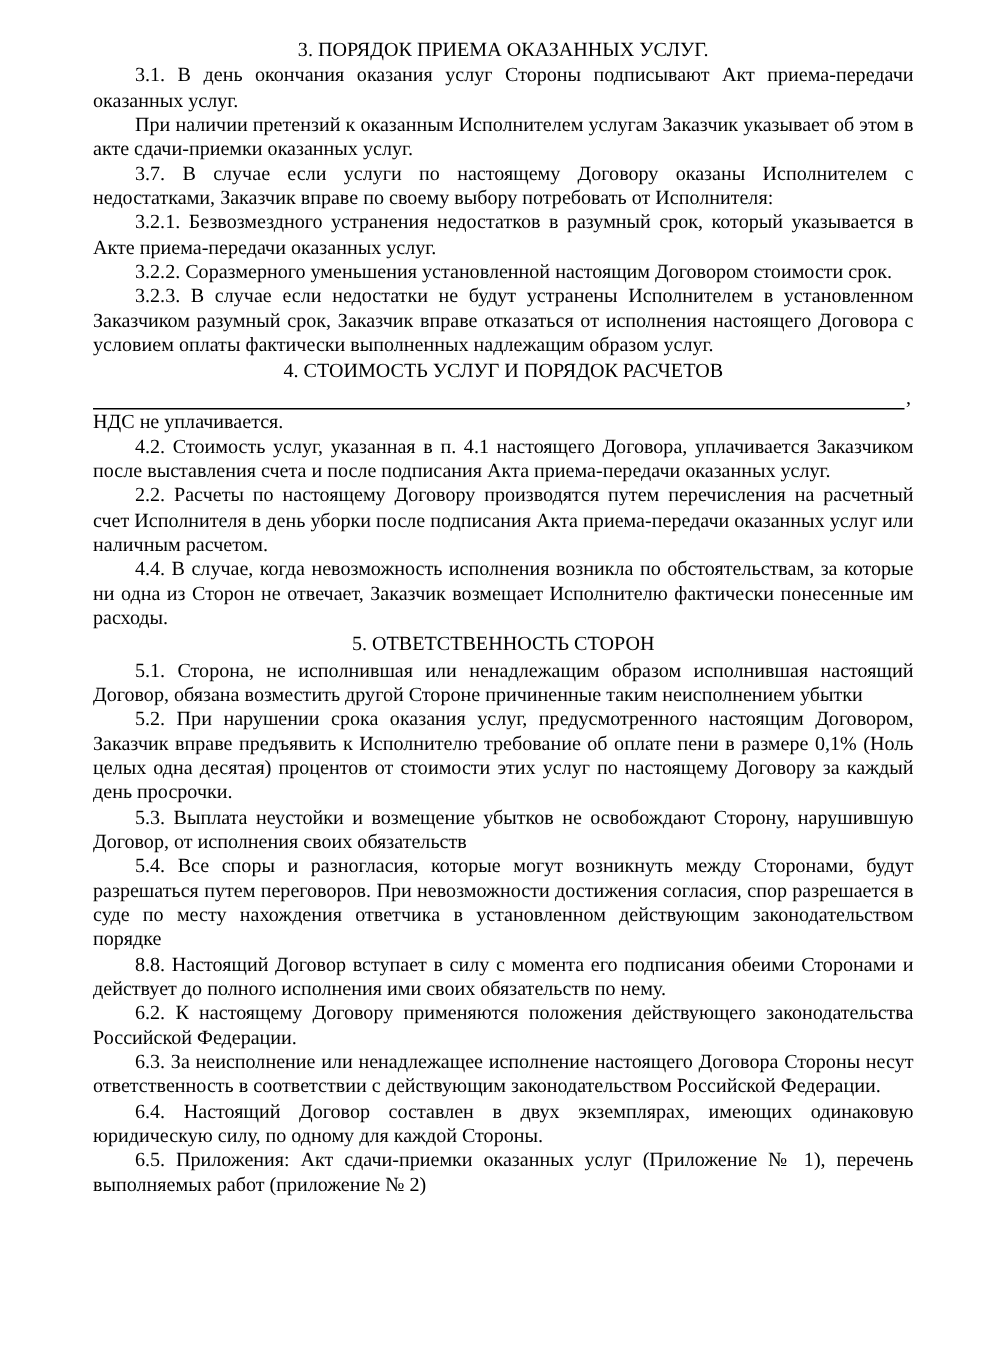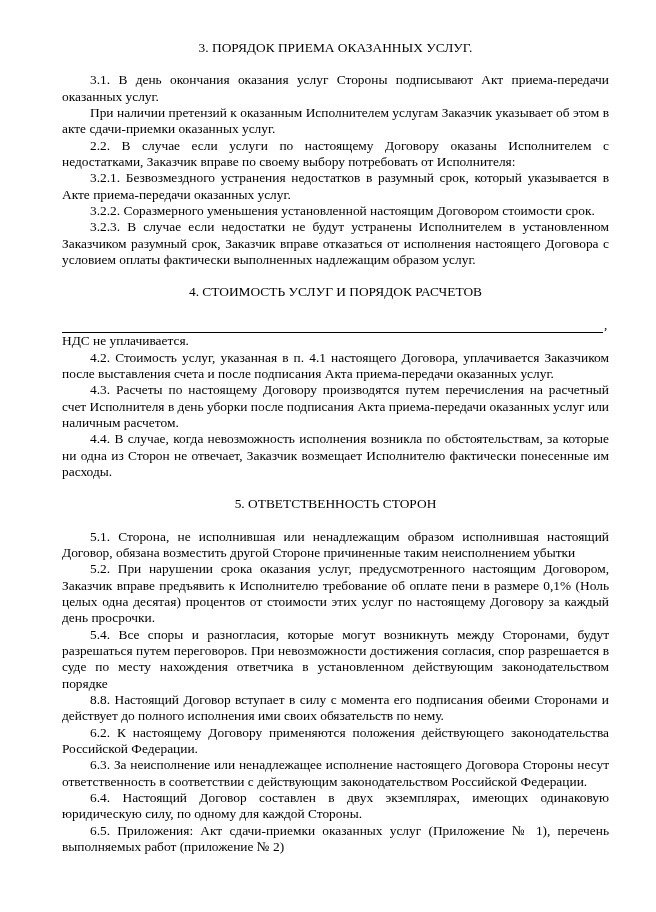--- a/index.html
+++ b/index.html
@@ -18,21 +18,21 @@
     left: 62px;
     top: 24px;
     width: 547px;
     font-family: "Liberation Serif", "DejaVu Serif", serif;
     font-size: 13.4px;
     line-height: 16.35px;
     color: #000000;
   }
   .heading {
     text-align: center;
-    margin: 16px;
+    margin: 1px;
   }
   .para {
     margin: 0;
     text-indent: 28px;
     text-align: justify;
     font-family: Liberation Serif, serif;
   }
   .blank-line {
     display: flex;
     align-items: flex-end;
@@ -53,42 +53,43 @@
 </style>
 </head>
 <body>
 
 <div class="page">
 
   <section>
     <p class="heading">3. ПОРЯДОК ПРИЕМА ОКАЗАННЫХ УСЛУГ.</p>
     <p class="para">3.1. В день окончания оказания услуг Стороны подписывают Акт приема-передачи оказанных услуг.</p>
     <p class="para">При наличии претензий к оказанным Исполнителем услугам Заказчик указывает об этом в акте сдачи-приемки оказанных услуг.</p>
-    <p class="para">2.2. В случае если услуги по настоящему Договору оказаны Исполнителем с недостатками, Заказчик вправе по своему выбору потребовать от Исполнителя:</p>
+    <p class="para">3.7. В случае если услуги по настоящему Договору оказаны Исполнителем с недостатками, Заказчик вправе по своему выбору потребовать от Исполнителя:</p>
     <p class="para">3.2.1. Безвозмездного устранения недостатков в разумный срок, который указывается в Акте приема-передачи оказанных услуг.</p>
     <p class="para">3.2.2. Соразмерного уменьшения установленной настоящим Договором стоимости срок.</p>
     <p class="para">3.2.3. В случае если недостатки не будут устранены Исполнителем в установленном Заказчиком разумный срок, Заказчик вправе отказаться от исполнения настоящего Договора с условием оплаты фактически выполненных надлежащим образом услуг.</p>
   </section>
 
   <section>
     <p class="heading">4. СТОИМОСТЬ УСЛУГ И ПОРЯДОК РАСЧЕТОВ</p>
     <div class="blank-line">
       <span class="rule"></span>
       <span class="comma">,</span>
     </div>
     <p class="plain">НДС не уплачивается.</p>
     <p class="para">4.2. Стоимость услуг, указанная в п. 4.1 настоящего Договора, уплачивается Заказчиком после выставления счета и после подписания Акта приема-передачи оказанных услуг.</p>
-    <p class="para">4.3. Расчеты по настоящему Договору производятся путем перечисления на расчетный счет Исполнителя в день уборки после подписания Акта приема-передачи оказанных услуг или наличным расчетом.</p>
+    <p class="para">2.2. Расчеты по настоящему Договору производятся путем перечисления на расчетный счет Исполнителя в день уборки после подписания Акта приема-передачи оказанных услуг или наличным расчетом.</p>
     <p class="para">4.4. В случае, когда невозможность исполнения возникла по обстоятельствам, за которые ни одна из Сторон не отвечает, Заказчик возмещает Исполнителю фактически понесенные им расходы.</p>
   </section>
 
   <section>
     <p class="heading">5. ОТВЕТСТВЕННОСТЬ СТОРОН</p>
     <p class="para">5.1. Сторона, не исполнившая или ненадлежащим образом исполнившая настоящий Договор, обязана возместить другой Стороне причиненные таким неисполнением убытки</p>
     <p class="para">5.2. При нарушении срока оказания услуг, предусмотренного настоящим Договором, Заказчик вправе предъявить к Исполнителю требование об оплате пени в размере 0,1% (Ноль целых одна десятая) процентов от стоимости этих услуг по настоящему Договору за каждый день просрочки.</p>
+    <p class="para">5.3. Выплата неустойки и возмещение убытков не освобождают Сторону, нарушившую Договор, от исполнения своих обязательств</p>
     <p class="para">5.4. Все споры и разногласия, которые могут возникнуть между Сторонами, будут разрешаться путем переговоров. При невозможности достижения согласия, спор разрешается в суде по месту нахождения ответчика в установленном действующим законодательством порядке</p>
   </section>
 
   <section>
     <p class="para">8.8. Настоящий Договор вступает в силу с момента его подписания обеими Сторонами и действует до полного исполнения ими своих обязательств по нему.</p>
     <p class="para">6.2. К настоящему Договору применяются положения действующего законодательства Российской Федерации.</p>
     <p class="para">6.3. За неисполнение или ненадлежащее исполнение настоящего Договора Стороны несут ответственность в соответствии с действующим законодательством Российской Федерации.</p>
     <p class="para">6.4. Настоящий Договор составлен в двух экземплярах, имеющих одинаковую юридическую силу, по одному для каждой Стороны.</p>
     <p class="para">6.5. Приложения: Акт сдачи-приемки оказанных услуг (Приложение № 1), перечень выполняемых работ (приложение № 2)</p>
   </section>

